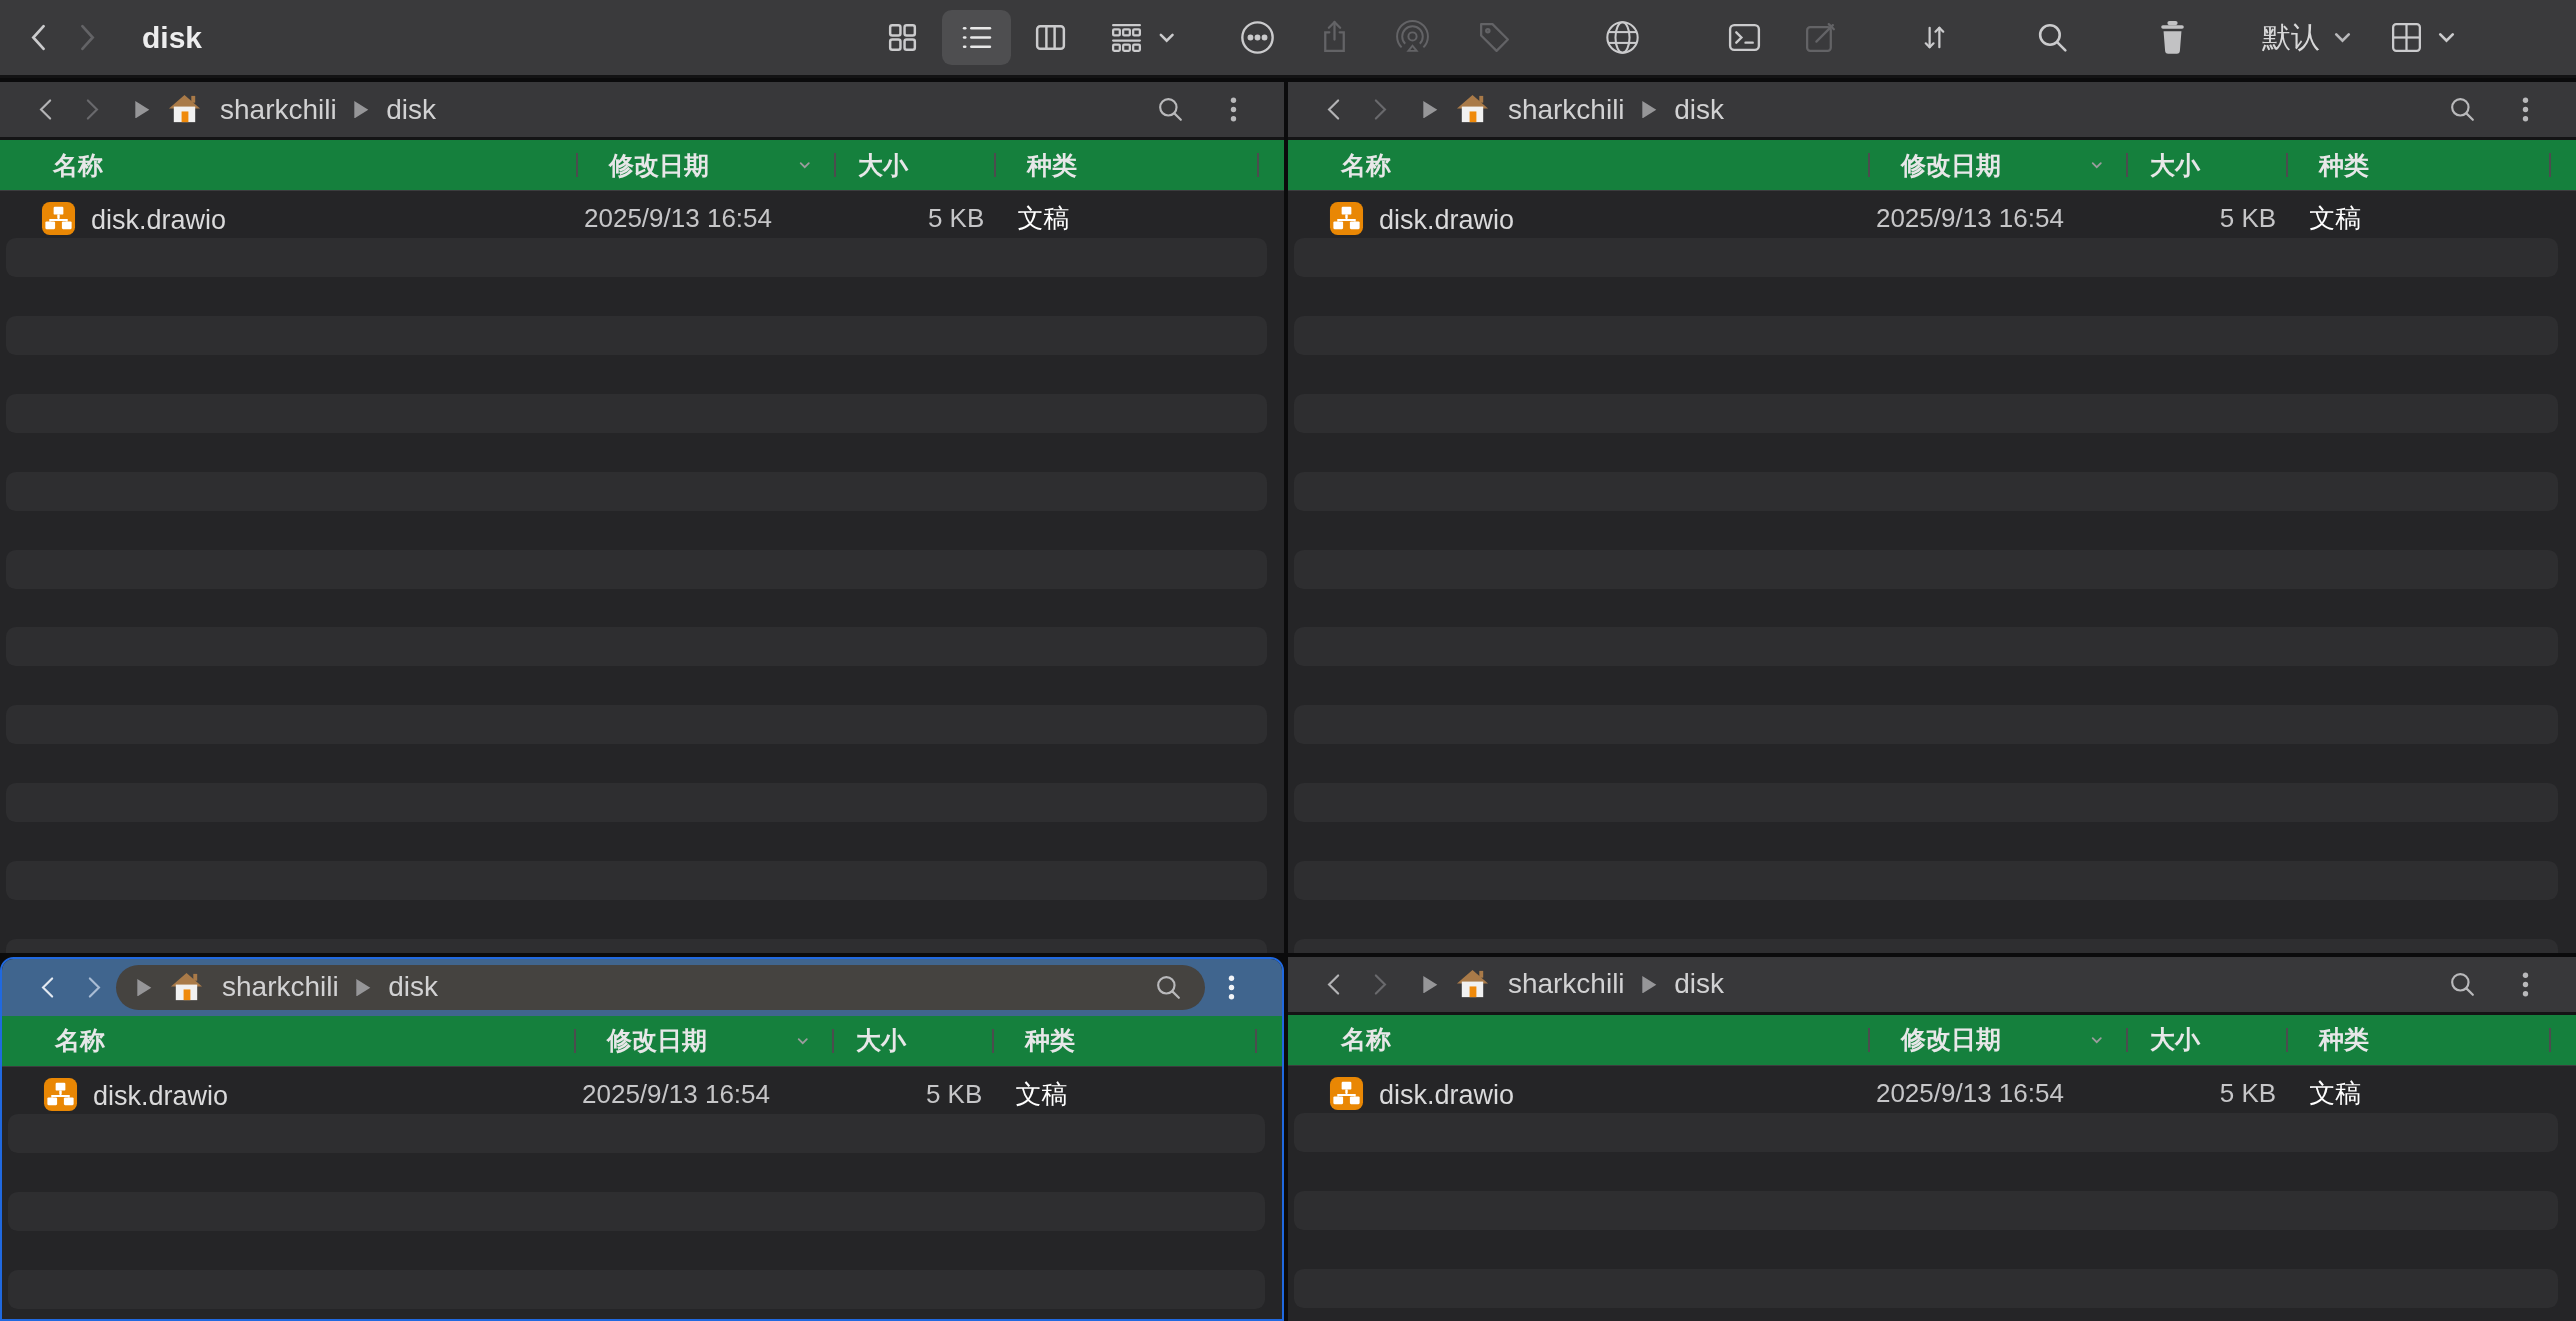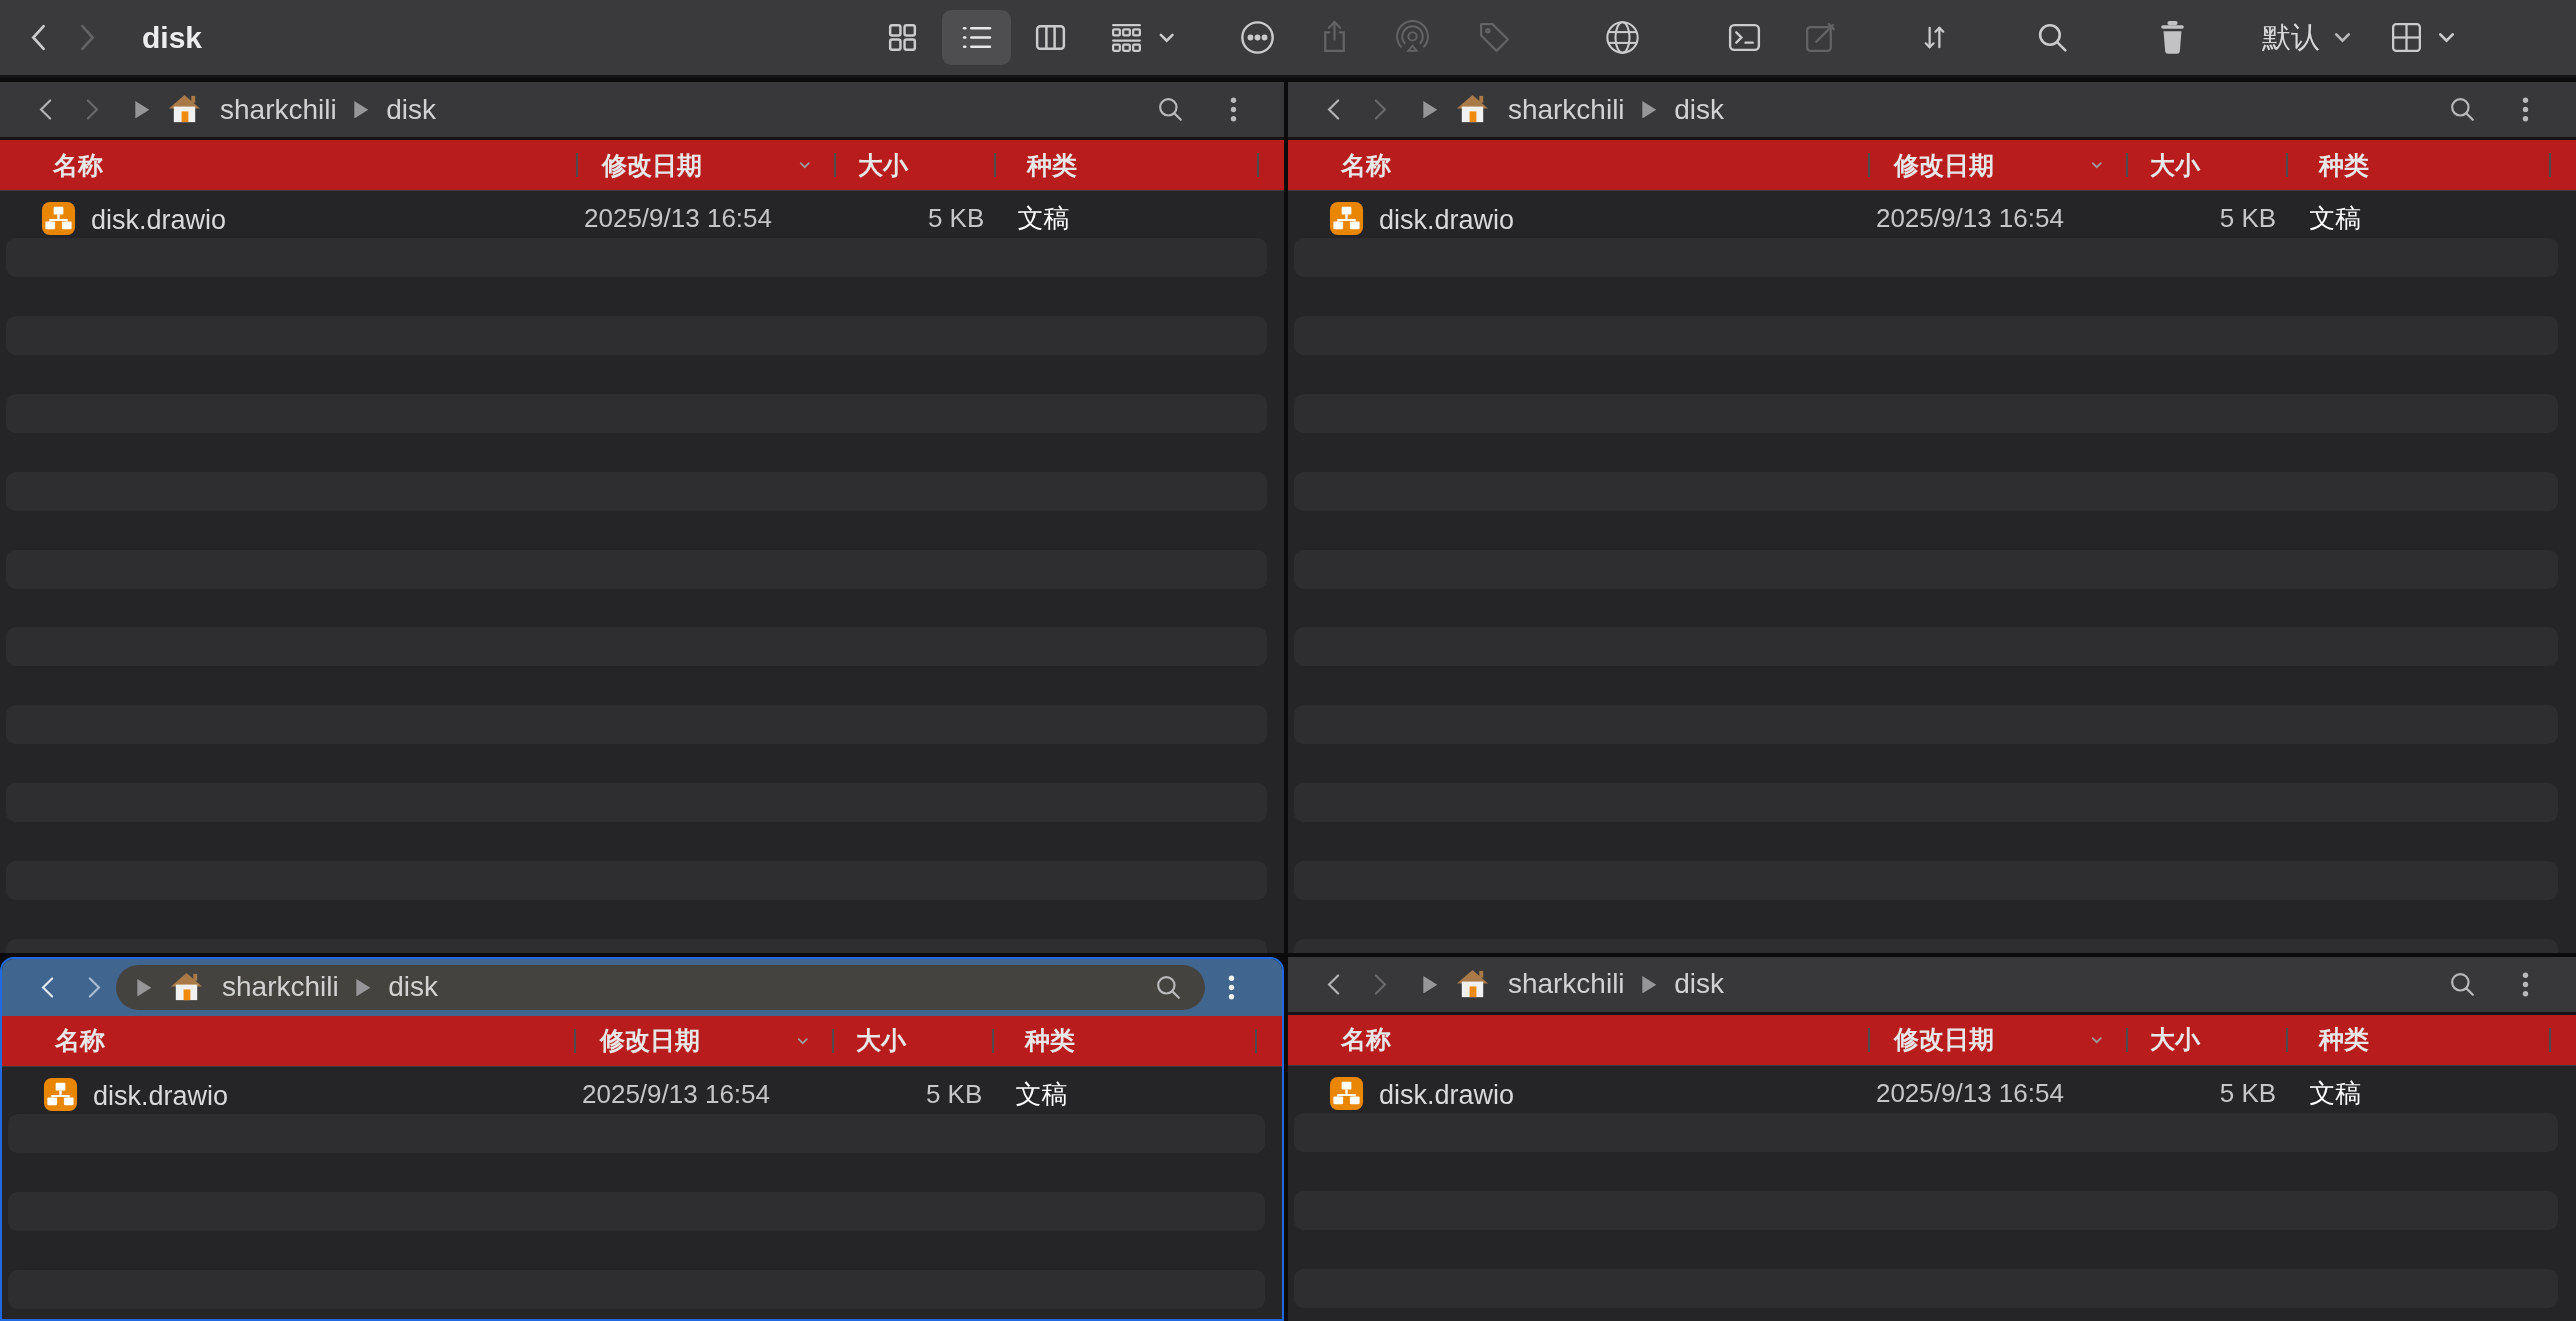--- a/index.html
+++ b/index.html
@@ -42,27 +42,27 @@
   .kebab { width:53px; display:flex; justify-content:center; }
   .kebab svg circle { fill:#b9b9bb; stroke:none; }
 
   .pane.focused .navbar { background:#40658e; border-bottom:none; border-radius:9.7px 9.7px 0 0; height:57px; }
   .pane.focused .crumbbar { background:#454340; border-radius:23.4px; }
   .pane.focused .nav-back svg * { stroke:#e3e9f1; }
   .pane.focused .nav-fwd  svg * { stroke:#a9bcd4; }
   .pane.focused .kebab svg circle { fill:#f2f4f7; }
 
   
-  .cols { height:51px; background:#b91c1c; border-bottom:1.9px solid #3c3c3e;
+  .cols { height:51px; background:#15803d; border-bottom:1.9px solid #3c3c3e;
           display:grid; grid-template-columns:1fr 258px 160px 263px;
           padding-right:27px; align-items:center; flex:0 0 auto; }
   .hcell { color:#e7e7e8; font-size:25px; font-weight:700; position:relative;
            display:flex; align-items:center; height:100%; }
   .hc-name { padding-left:53px; }
-  .hc-date { padding-left:26px; justify-content:space-between; padding-right:19.5px; }
+  .hc-date { padding-left:33px; justify-content:space-between; padding-right:19.5px; }
   .hc-size { padding-left:24px; }
   .hc-kind { padding-left:33px; }
   .hcell.divided::before { content:""; position:absolute; left:0; top:12.7px; bottom:12.7px;
            width:1.9px; background:#4c4c4e; }
   .hc-kind::after { content:""; position:absolute; right:-1.9px; top:12.7px; bottom:12.7px;
            width:1.9px; background:#4c4c4e; }
   .sort-chev svg * { stroke:#9c9c9e; }
 
   
   .rows { flex:1; position:relative; padding-top:7.8px; overflow:hidden; }

